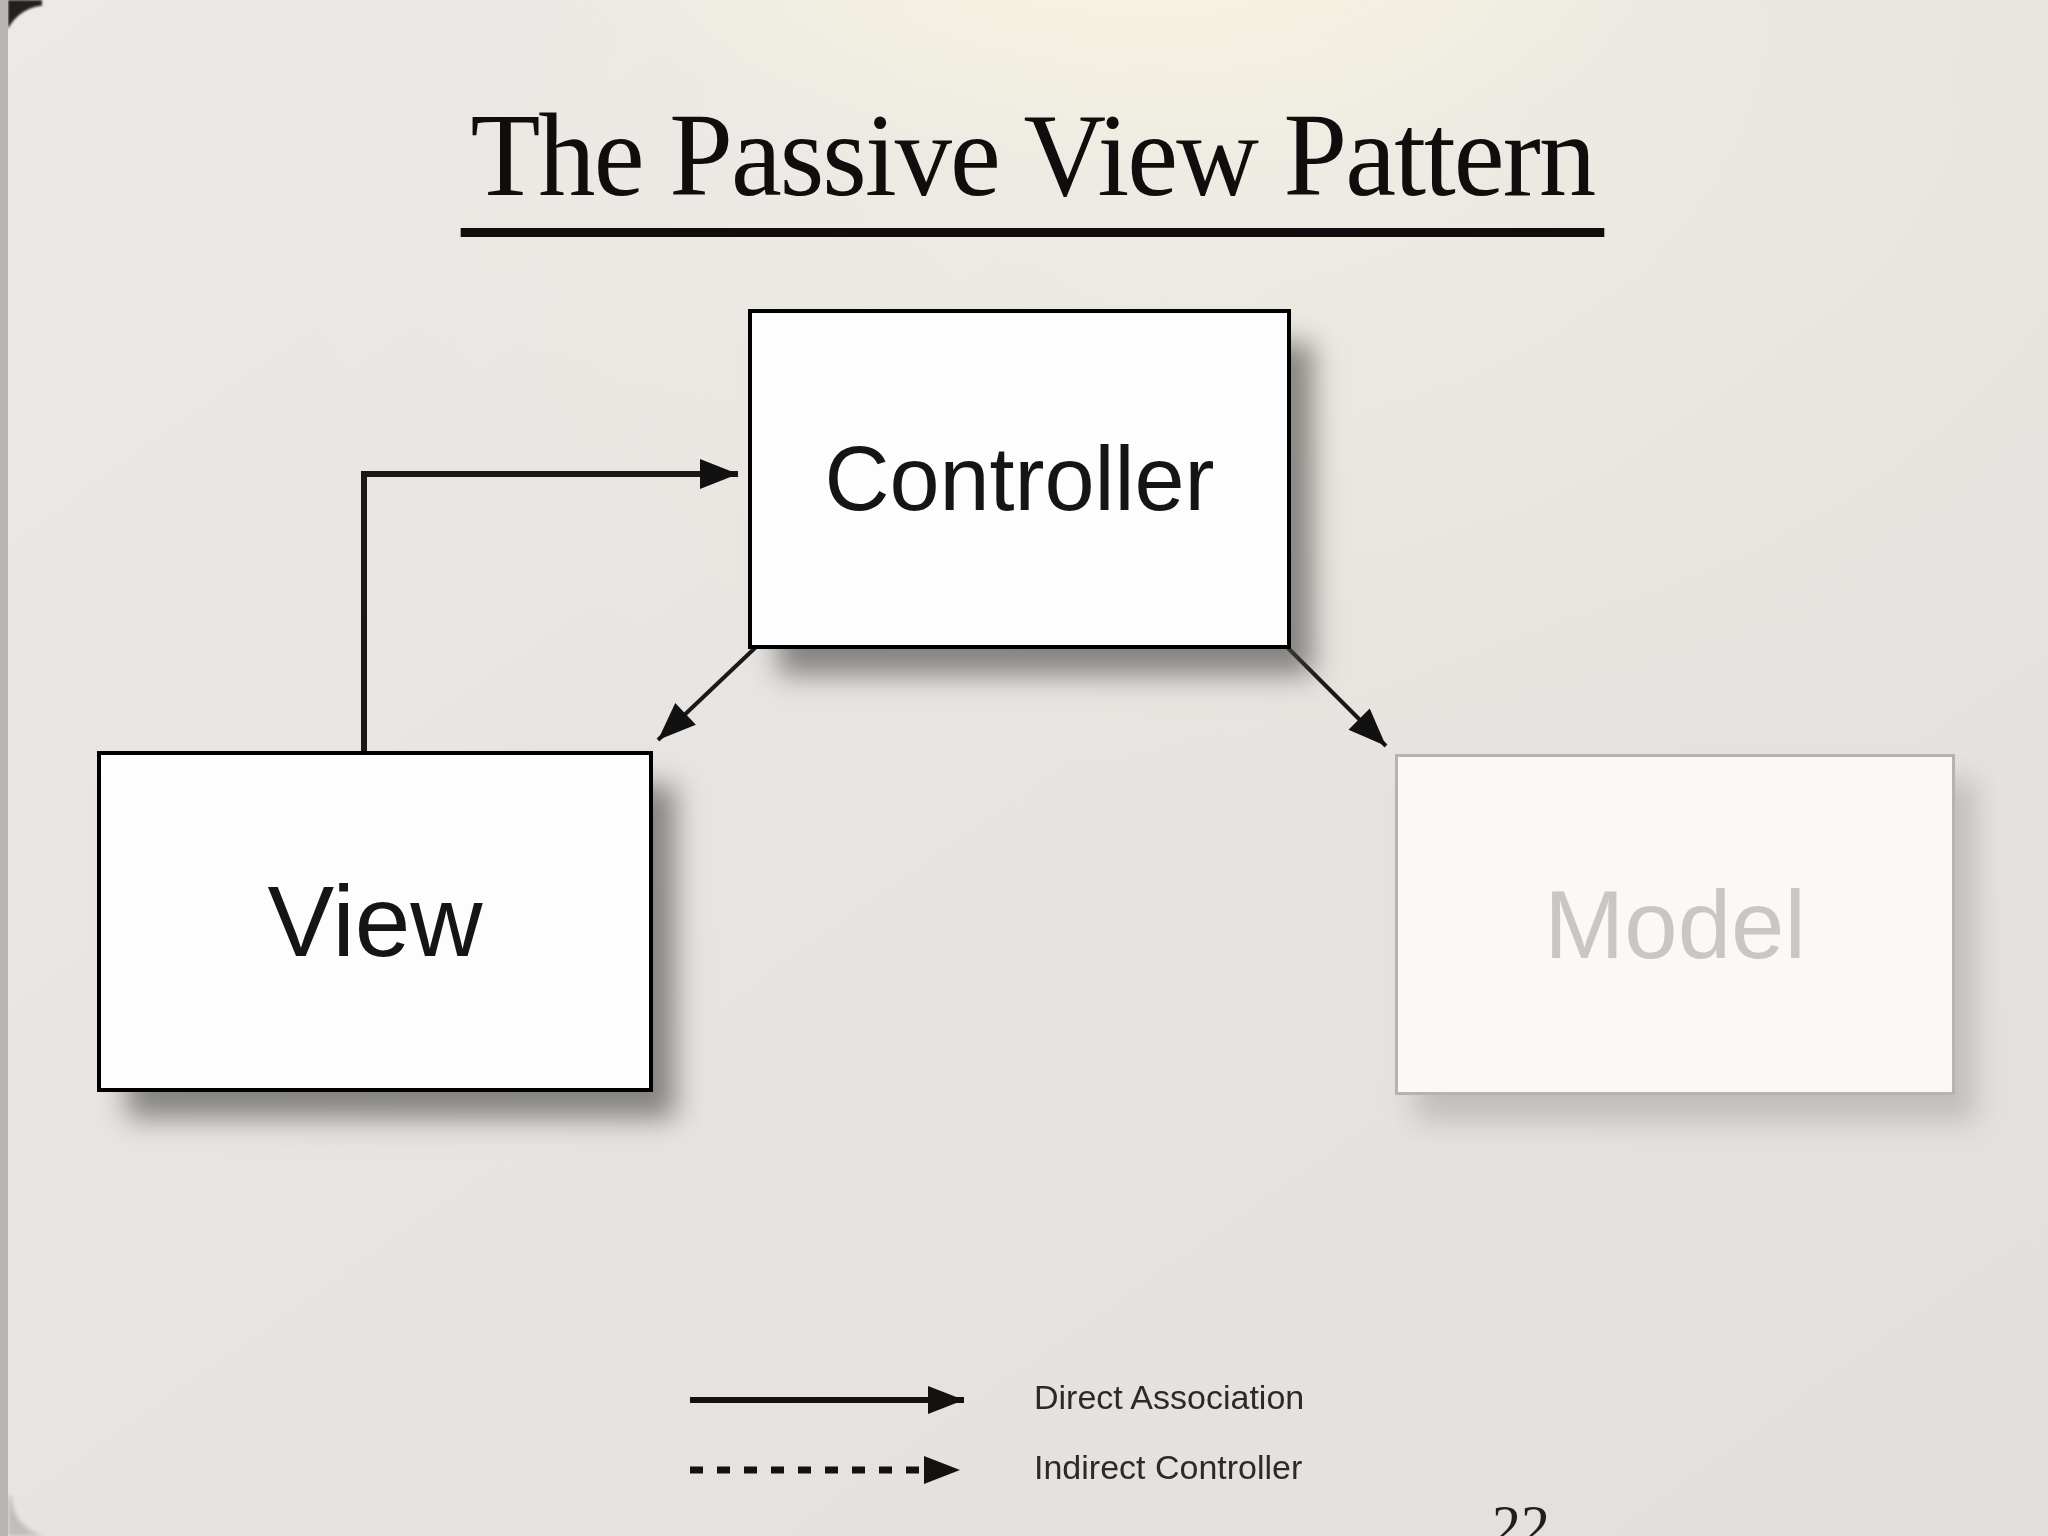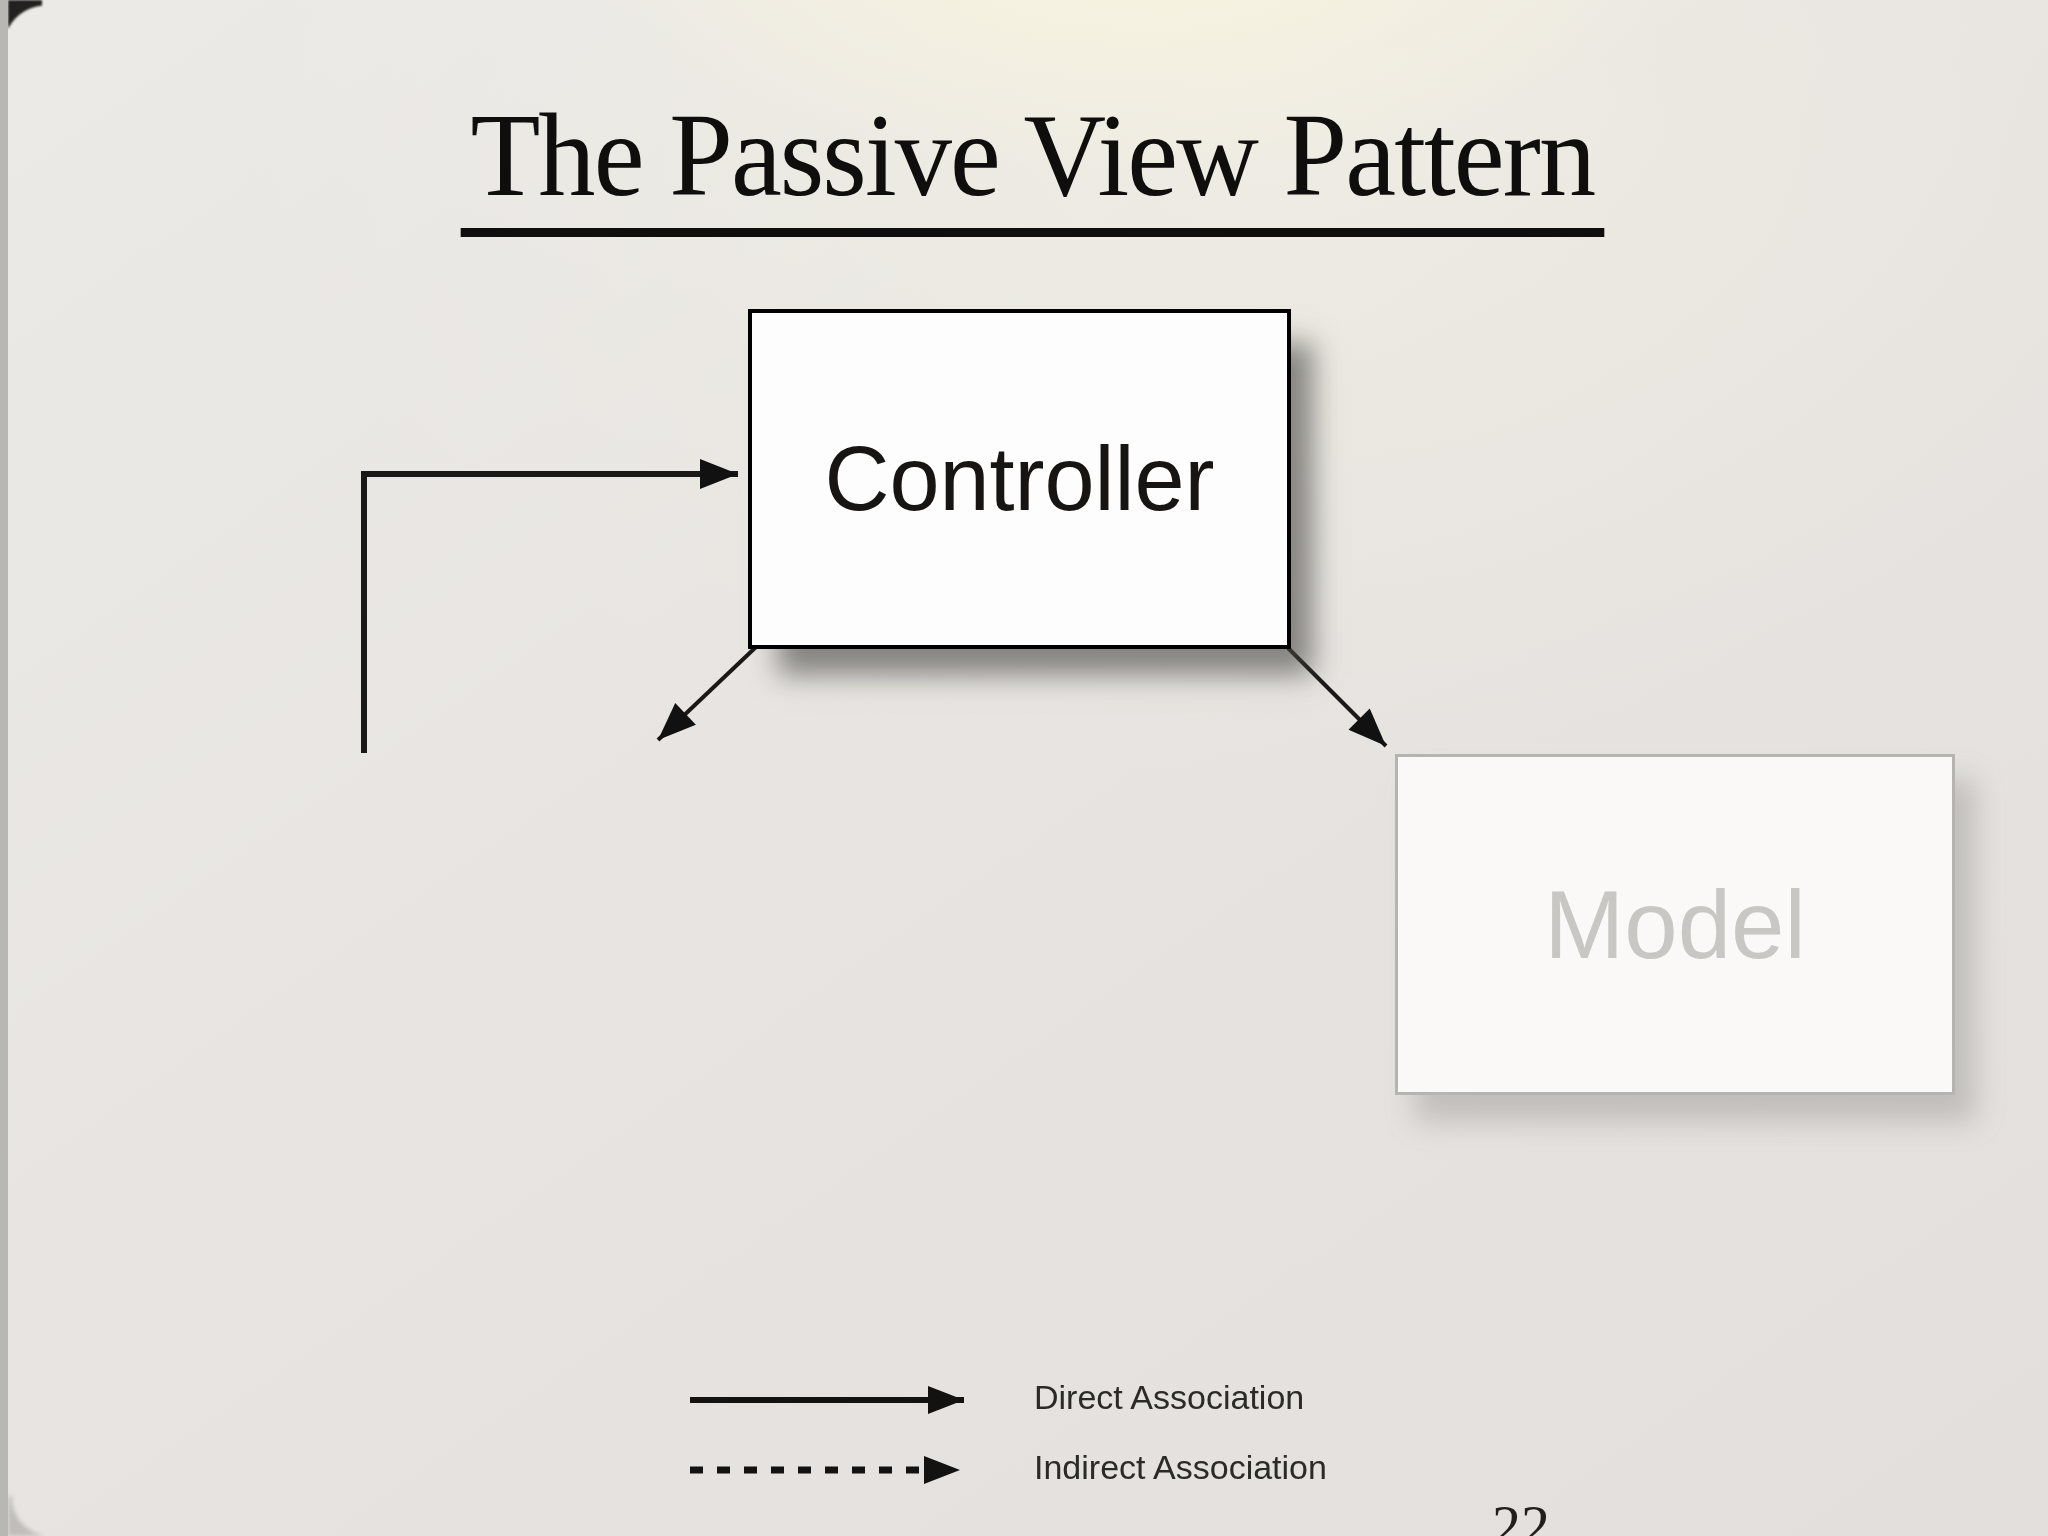--- a/index.html
+++ b/index.html
@@ -79,20 +79,23 @@
       </marker>
     </defs>
     <path d="M 356 753 L 356 474 L 730 474" fill="none" stroke="#1a1918" stroke-width="6" marker-end="url(#ah)"></path>
     <path d="M 748 647 L 650 740" fill="none" stroke="#1a1918" stroke-width="4" marker-end="url(#ah)"></path>
     <path d="M 1280 648 L 1378 746" fill="none" stroke="#1a1918" stroke-width="4" marker-end="url(#ah)"></path>
   </svg>
 
   <div class="node node-controller">
     <span>Controller</span>
   </div>
+  <div class="node node-view">
+    <span>View</span>
+  </div>
   <div class="node node-model">
     <span>Model</span>
   </div>
 
   <div class="legend-row legend-direct">
     <svg width="322" height="44" viewBox="0 0 322 44">
       <defs>
         <marker id="lah1" markerUnits="userSpaceOnUse" markerWidth="42" markerHeight="34" refX="38" refY="16" orient="auto">
           <path d="M2,2 L38,16 L2,30 Z" fill="#131211"></path>
         </marker>
@@ -104,18 +107,18 @@
 
   <div class="legend-row legend-indirect">
     <svg width="322" height="44" viewBox="0 0 322 44">
       <defs>
         <marker id="lah2" markerUnits="userSpaceOnUse" markerWidth="42" markerHeight="34" refX="38" refY="16" orient="auto">
           <path d="M2,2 L38,16 L2,30 Z" fill="#131211"></path>
         </marker>
       </defs>
       <line x1="6" y1="22" x2="276" y2="22" stroke="#131211" stroke-width="7" stroke-dasharray="13 14" marker-end="url(#lah2)"></line>
     </svg>
-    <span class="lbl">Indirect Association</span>
+    <span class="lbl">Indirect Controller</span>
   </div>
 
   <div class="page-number">22</div>
 
 </div>
 
 </body></html>

